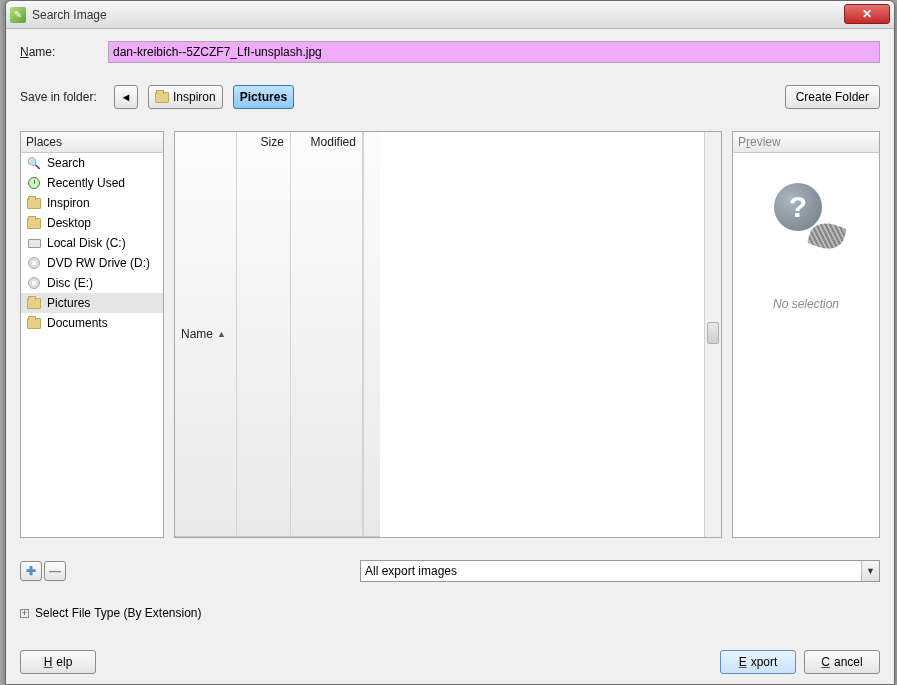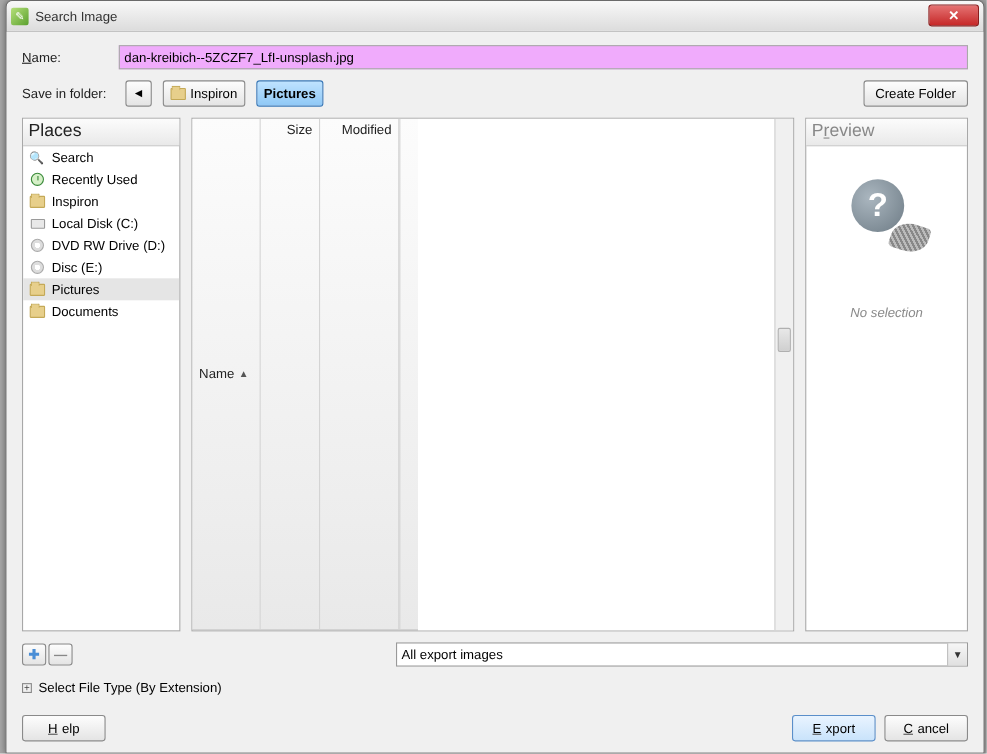--- a/index.html
+++ b/index.html
@@ -49,21 +49,21 @@
     font-weight: bold;
     display:flex;align-items:center;justify-content:center;
     cursor:pointer;
     margin-top:-2px;
   }
   .client {
     flex: 1;
     padding: 12px 14px 10px 14px;
     display: flex;
     flex-direction: column;
-    gap: 10px;
+    gap: 22px;
     background: #f0f0f0;
   }
   .row { display: flex; align-items: center; gap: 10px; }
   .lbl { width: 78px; color: #222; }
   .underline { text-decoration: underline; text-decoration-color: #555;}
   .name-input {
     flex: 1;
     height: 22px;
     border: 1px solid #a9a9a9;
     background: #f0abfc;
@@ -102,21 +102,21 @@
   }
   .panel {
     border:1px solid #a8a8a8;
     background:#fff;
   }
   .places { width:144px; display:flex;flex-direction:column;}
   .panel-header {
     background:linear-gradient(to bottom,#fcfcfc,#e9e9e9);
     border-bottom:1px solid #c8c8c8;
     padding:3px 5px;
-    font-size:16px;
+    font-size:12px;
     color:#222;
   }
   .place-list{flex:1;overflow:auto;}
   .place-item{
     display:flex;align-items:center;gap:6px;
     padding:3px 6px;
     cursor:pointer;
     white-space:nowrap;
   }
   .place-item.selected{background:#e5e5e5;}
@@ -211,20 +211,26 @@
             <span>Recently Used</span>
           </div>
           <div class="place-item">
             <span class="place-icon">
                 <span class="folder-icon"></span>
               </span>
             <span>Inspiron</span>
           </div>
           <div class="place-item">
             <span class="place-icon">
+                <span class="folder-icon"></span>
+              </span>
+            <span>Desktop</span>
+          </div>
+          <div class="place-item">
+            <span class="place-icon">
                 <span class="drive-ico"></span>
               </span>
             <span>Local Disk (C:)</span>
           </div>
           <div class="place-item">
             <span class="place-icon">
                 <span class="disc-ico"></span>
               </span>
             <span>DVD RW Drive (D:)</span>
           </div>

